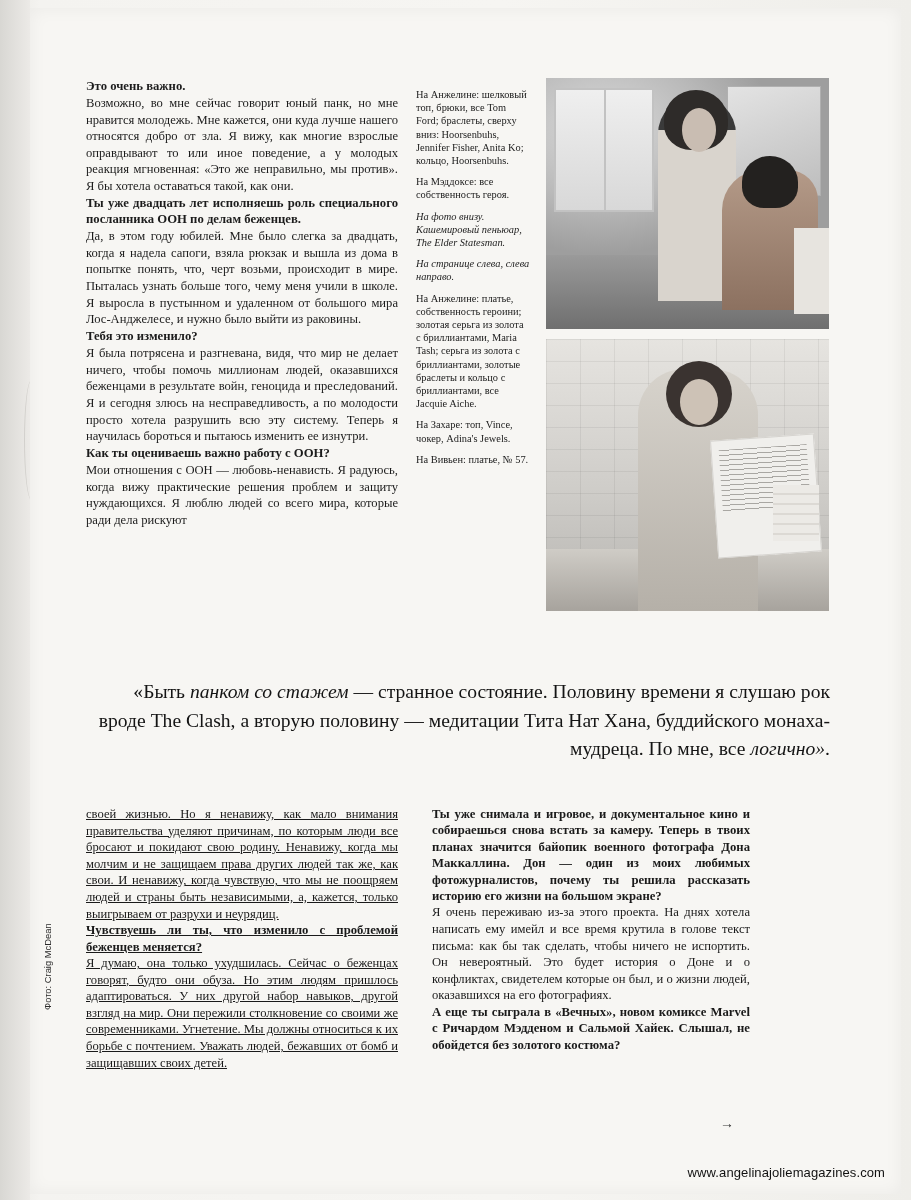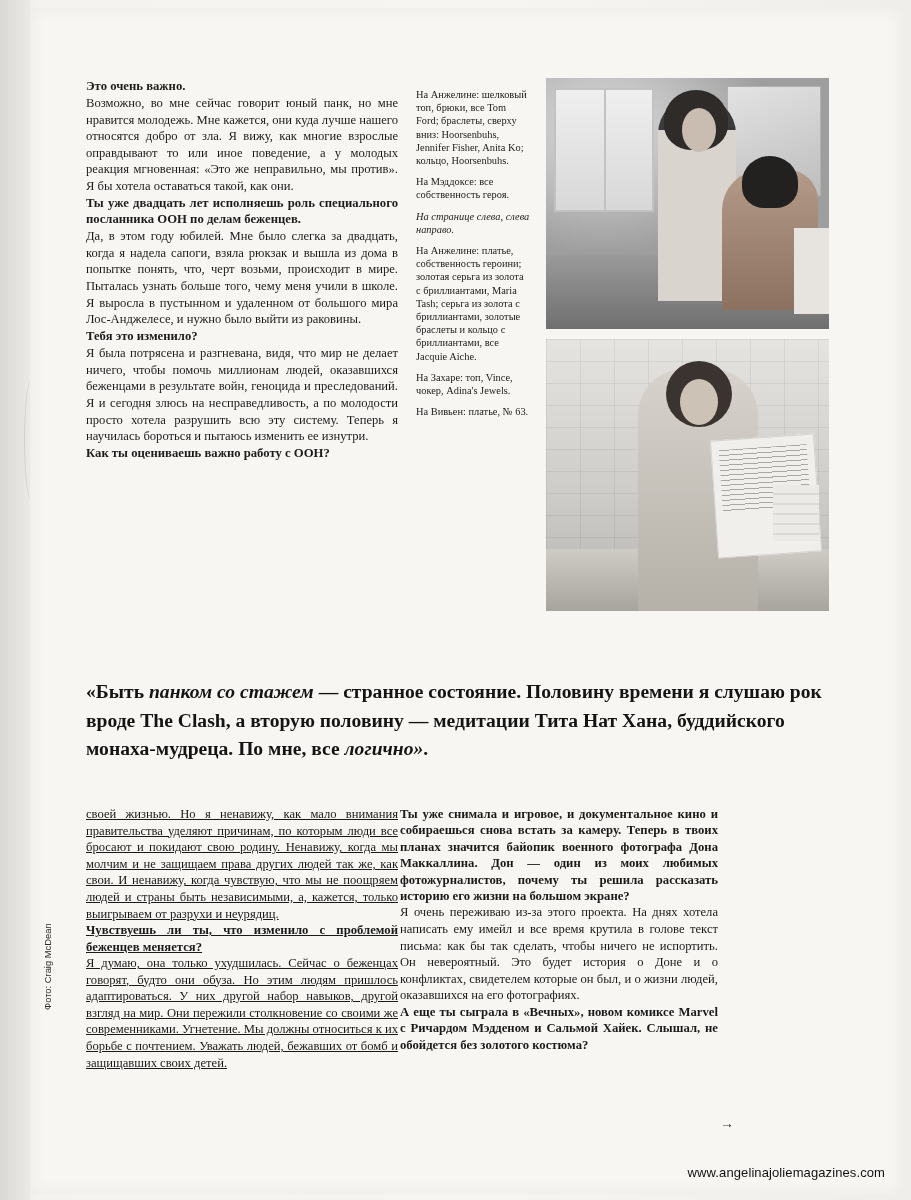--- a/index.html
+++ b/index.html
@@ -180,42 +180,41 @@
     position:absolute; right: 10px; top: 146px; width: 46px; height: 56px;
     background: repeating-linear-gradient(180deg,#eceae6 0 8px,#dcd9d4 8px 10px);
   }
 
   
   .pullquote {
     position: absolute;
     left: 86px;
     top: 678px;
     width: 744px;
-    text-align: left;
+    text-align: right;
     font-size: 19.6px;
     line-height: 28.5px;
     color: #141414;
-    font-weight: bold;
   }
   .pullquote i { font-style: italic; }
 
   
   .bot-left {
     position: absolute;
     left: 86px;
     top: 806px;
     width: 312px;
     font-size: 12.6px;
     line-height: 16.6px;
     text-align: justify;
     text-decoration: underline;
   }
   .bot-right {
     position: absolute;
-    left: 400px;
+    left: 432px;
     top: 806px;
     width: 318px;
     font-size: 12.6px;
     line-height: 16.6px;
     text-align: justify;
   }
   .bot-left p, .bot-right p { margin: 0; }
 
   .arrow {
     position: absolute;
@@ -270,29 +269,31 @@
   <div class="content">
 
     <div class="col-left">
       <p class="q">Это очень важно.</p>
       <p class="a">Возможно, во мне сейчас говорит юный панк, но мне нравится молодежь. Мне кажется, они куда лучше нашего относятся добро от зла. Я вижу, как многие взрослые оправдывают то или иное поведение, а у молодых реакция мгновенная: «Это же неправильно, мы против». Я бы хотела оставаться такой, как они.</p>
       <p class="q">Ты уже двадцать лет исполняешь роль специального посланника ООН по делам беженцев.</p>
       <p class="a">Да, в этом году юбилей. Мне было слегка за двадцать, когда я надела сапоги, взяла рюкзак и вышла из дома в попытке понять, что, черт возьми, происходит в мире. Пыталась узнать больше того, чему меня учили в школе. Я выросла в пустынном и удаленном от большого мира Лос-Анджелесе, и нужно было выйти из раковины.</p>
       <p class="q">Тебя это изменило?</p>
       <p class="a">Я была потрясена и разгневана, видя, что мир не делает ничего, чтобы помочь миллионам людей, оказавшихся беженцами в результате войн, геноцида и преследований. Я и сегодня злюсь на несправедливость, а по молодости просто хотела разрушить всю эту систему. Теперь я научилась бороться и пытаюсь изменить ее изнутри.</p>
       <p class="q">Как ты оцениваешь важно работу с ООН?</p>
+      <p class="a">Мои отношения с ООН — любовь-ненависть. Я радуюсь, когда вижу практические решения проблем и защиту нуждающихся. Я люблю людей со всего мира, которые ради дела рискуют</p>
     </div>
 
     <div class="col-caption">
       <p>На Анжелине: шелковый топ, брюки, все Tom Ford; браслеты, сверху вниз: Hoorsenbuhs, Jennifer Fisher, Anita Ko; кольцо, Hoorsenbuhs.</p>
       <p>На Мэддоксе: все собственность героя.</p>
+      <p class="ital">На фото внизу. Кашемировый пеньюар, The Elder Statesman.</p>
       <p class="ital">На странице слева, слева направо.</p>
       <p>На Анжелине: платье, собственность героини; золотая серьга из золота с бриллиантами, Maria Tash; серьга из золота с бриллиантами, золотые браслеты и кольцо с бриллиантами, все Jacquie Aiche.</p>
       <p>На Захаре: топ, Vince, чокер, Adina's Jewels.</p>
-      <p>На Вивьен: платье, № 63.</p>
+      <p>На Вивьен: платье, № 57.</p>
     </div>
 
     <div class="photo photo1 ph1">
       <div class="ph-bg ph1bg"></div>
       <div class="win"></div>
       <div class="mirror"></div>
       <div class="counter"></div>
       <div class="figA"></div>
       <div class="figA-hair"></div>
       <div class="figA-face"></div>

